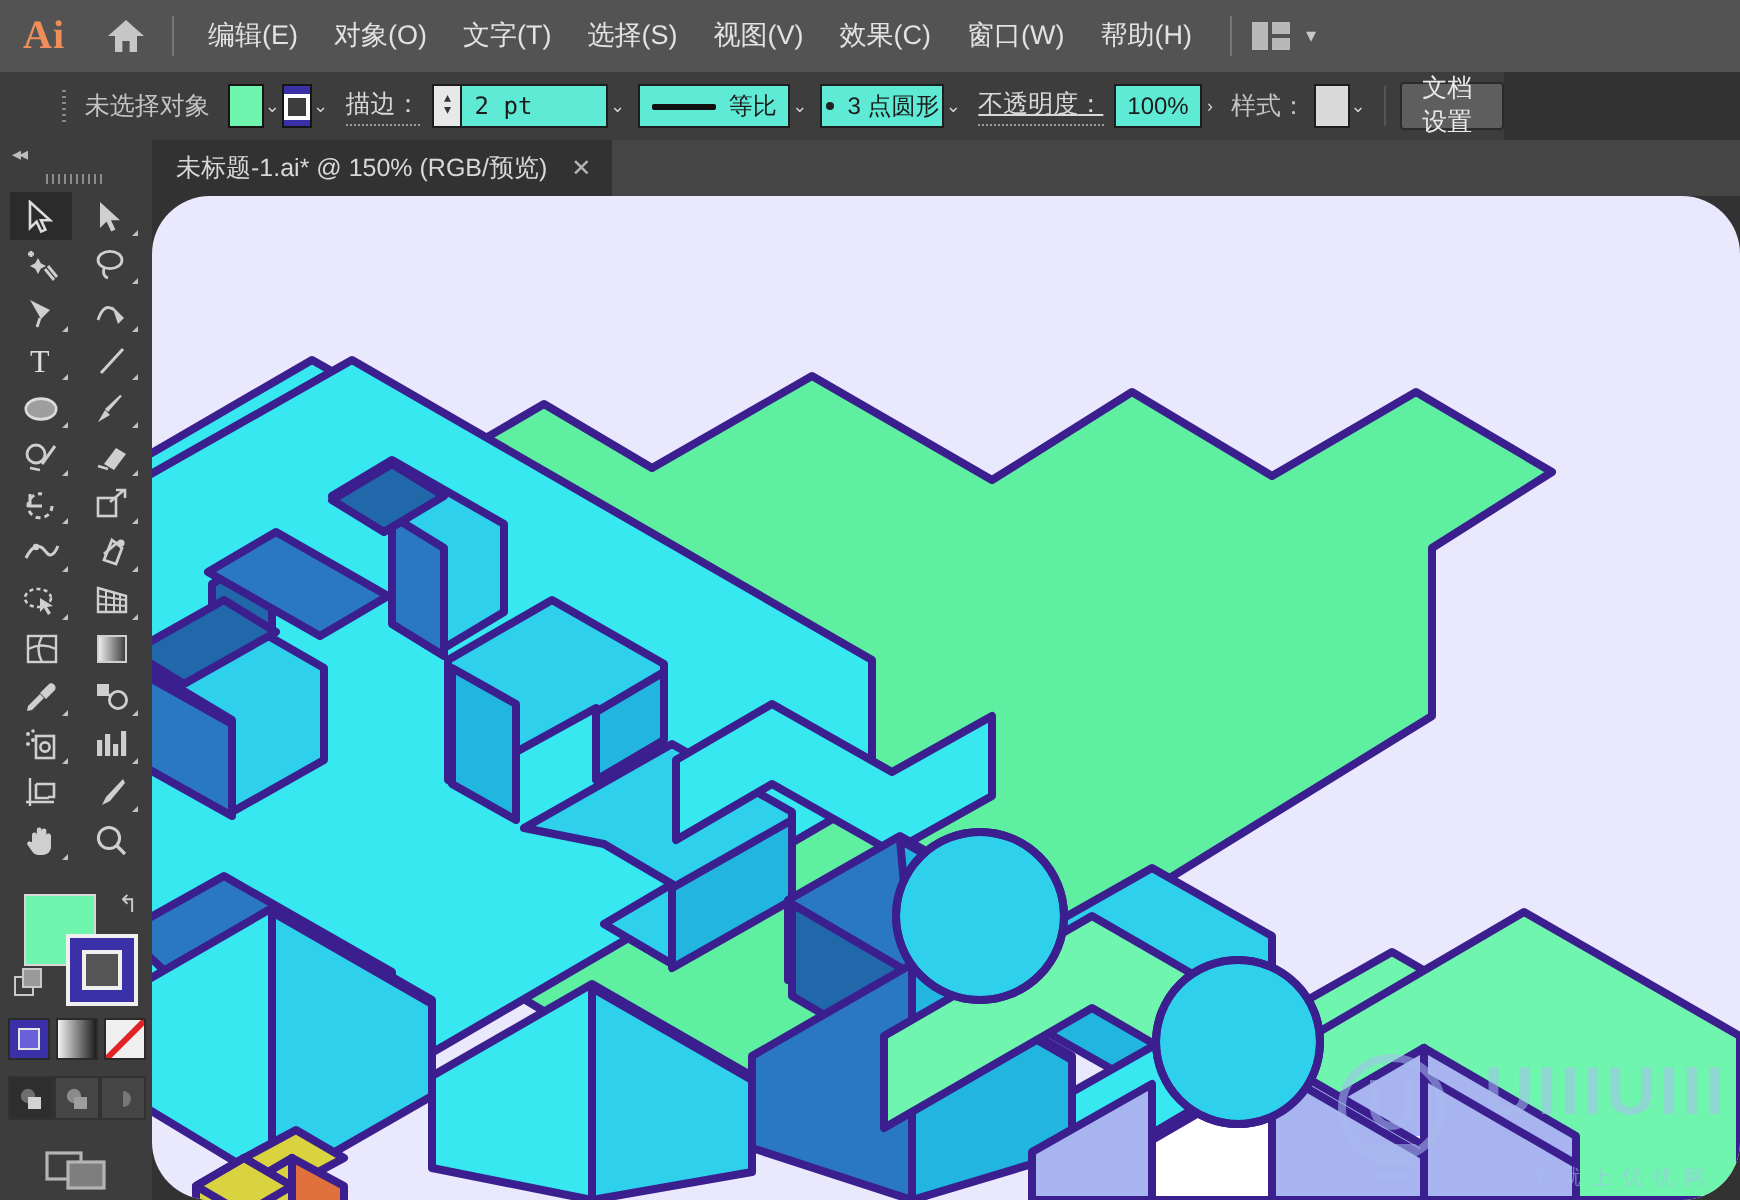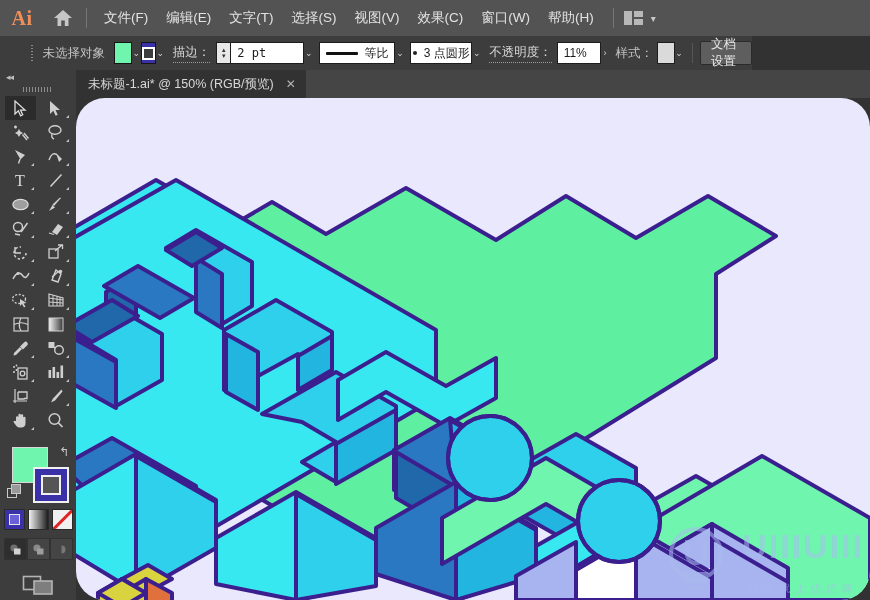--- a/index.html
+++ b/index.html
@@ -36,21 +36,21 @@
   .cb-label{color:#c3c3c3;font-size:12.5px;white-space:nowrap;}
   .nosel{margin-left:6px;width:120px;}
   .sw-fill{width:26px;height:20px;background:#6ff5ad;border:1px solid #151515;}
   .sw-stroke{width:22px;height:20px;background:#3a30a8;border:1px solid #151515;
              display:flex;align-items:center;justify-content:center;}
   .sw-stroke i{display:block;width:9px;height:9px;background:#3d3d3d;border:2px solid #fff;}
   .dd{width:15px;height:20px;display:flex;align-items:center;justify-content:center;
       color:#d5d5d5;font-size:9px;}
   .u-lbl{color:#d8d8d8;font-size:12.5px;border-bottom:1px dotted #9b9b9b;
          padding-bottom:1px;white-space:nowrap;}
-  .field{background:#ffffff;color:#1c1c1c;font-size:12px;height:20px;display:flex;
+  .field{background:#5eead4;color:#1c1c1c;font-size:12px;height:20px;display:flex;
          align-items:center;border:1px solid #1d1d1d;}
   .field.num{width:66px;padding-left:6px;font-family:"DejaVu Sans Mono",monospace;}
   .spin{width:13px;height:20px;background:#e8e8e8;border:1px solid #1d1d1d;border-right:none;
         display:flex;flex-direction:column;align-items:center;justify-content:center;
         color:#333;font-size:7px;line-height:6px;}
   .profile{width:104px;padding-left:6px;gap:6px;justify-content:flex-end;padding-right:6px;}
   .profile .line{flex:1;height:3px;background:#111;border-radius:1px;max-width:60px;}
   .brush{width:100px;justify-content:center;gap:7px;}
   .brush .dot{width:4px;height:4px;border-radius:50%;background:#222;}
   .opac{width:60px;padding-left:6px;}
@@ -131,22 +131,22 @@
 
   <div class="menubar">
     <div class="ai-logo">Ai</div>
     <div class="home-btn">
       <svg width="20" height="18" viewBox="0 0 20 18">
         <path d="M10 1 L19 9 L15.5 9 L15.5 17 L11.8 17 L11.8 11.5 L8.2 11.5 L8.2 17 L4.5 17 L4.5 9 L1 9 Z" fill="#c6c6c6"></path>
       </svg>
     </div>
     <div class="mb-sep"></div>
     <div class="menu-items">
-      <div class="menu-item">文件(F)</div>
       <div class="menu-item">编辑(E)</div>
+      <div class="menu-item">对象(O)</div>
       <div class="menu-item">文字(T)</div>
       <div class="menu-item">选择(S)</div>
       <div class="menu-item">视图(V)</div>
       <div class="menu-item">效果(C)</div>
       <div class="menu-item">窗口(W)</div>
       <div class="menu-item">帮助(H)</div>
     </div>
     <div class="mb-sep2"></div>
     <div class="arrange-ico">
       <i style="width:8px;height:14px;"></i>
@@ -186,22 +186,22 @@
       <span>等比</span>
     </div>
     <div class="dd">⌄</div>
 
     <div class="field brush" style="margin-left:6px;justify-content:center;">
       <span class="dot"></span>
       <span>3 点圆形</span>
     </div>
     <div class="dd">⌄</div>
 
-    <div class="u-lbl" style="margin-left:8px;">不透明度：</div>
-    <div class="field opac" style="margin-left:5px;">11%</div>
+    <div class="u-lbl" style="margin-left:8px;text-decoration:underline;">不透明度：</div>
+    <div class="field opac" style="margin-left:5px;">100%</div>
     <div class="dd">›</div>
 
     <div class="cb-label" style="margin-left:6px;">样式：</div>
     <div class="sw-style" style="margin-left:4px;"></div>
     <div class="dd">⌄</div>
 
     <div class="vsep"></div>
     <div class="btn">文档设置</div>
   </div>
 

